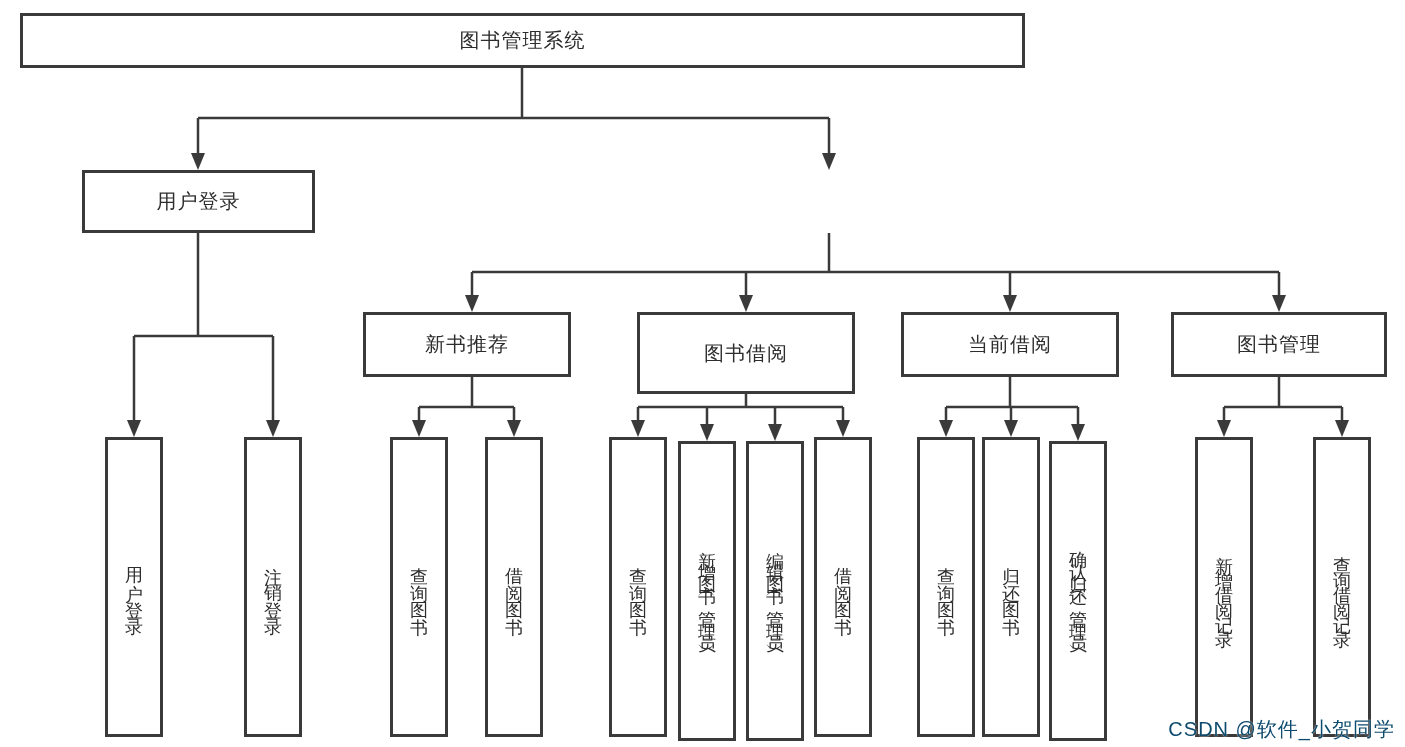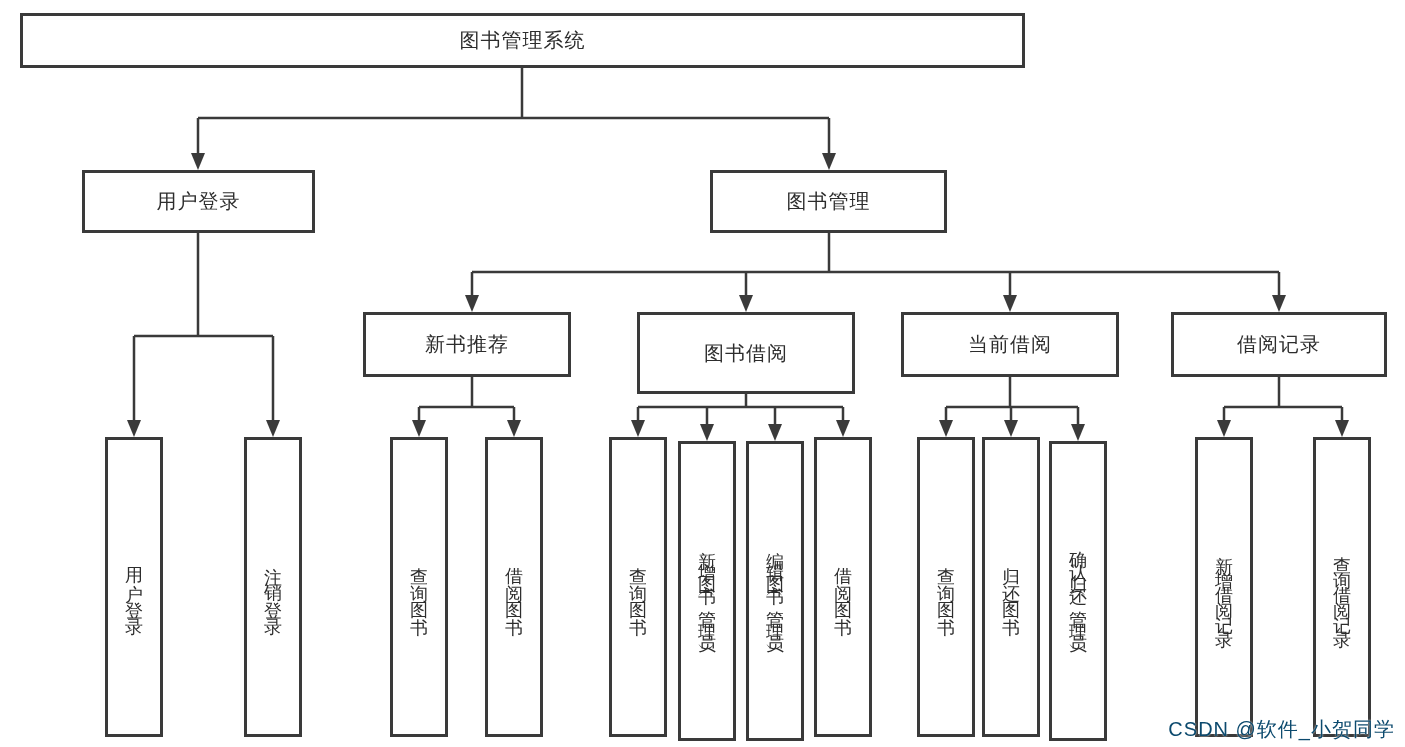--- a/index.html
+++ b/index.html
@@ -119,35 +119,32 @@
     </g>
   </svg>
 
   <div class="node hnode" style="left:20px; top:13px; width:1005px; height:55px;">
     <span class="label">图书管理系统</span>
   </div>
 
   <div class="node hnode" style="left:82px; top:170px; width:233px; height:63px;">
     <span class="label">用户登录</span>
   </div>
-  <div class="node hnode" style="left:710px; top:170px; width:237px; height:63px;">
-    <span class="label">图书管理</span>
-  </div>
 
   <div class="node hnode" style="left:363px; top:312px; width:208px; height:65px;">
     <span class="label">新书推荐</span>
   </div>
   <div class="node hnode" style="left:637px; top:312px; width:218px; height:82px;">
     <span class="label">图书借阅</span>
   </div>
   <div class="node hnode" style="left:901px; top:312px; width:218px; height:65px;">
     <span class="label">当前借阅</span>
   </div>
   <div class="node hnode" style="left:1171px; top:312px; width:216px; height:65px;">
-    <span class="label">借阅记录</span>
+    <span class="label">图书管理</span>
   </div>
 
   <div class="node vnode sp-short" style="left:105px; top:437px; width:58px; height:300px;">
     <span class="label">用户登录</span>
   </div>
   <div class="node vnode sp-short" style="left:244px; top:437px; width:58px; height:300px;">
     <span class="label">注销登录</span>
   </div>
 
   <div class="node vnode sp-short" style="left:390px; top:437px; width:58px; height:300px;">

